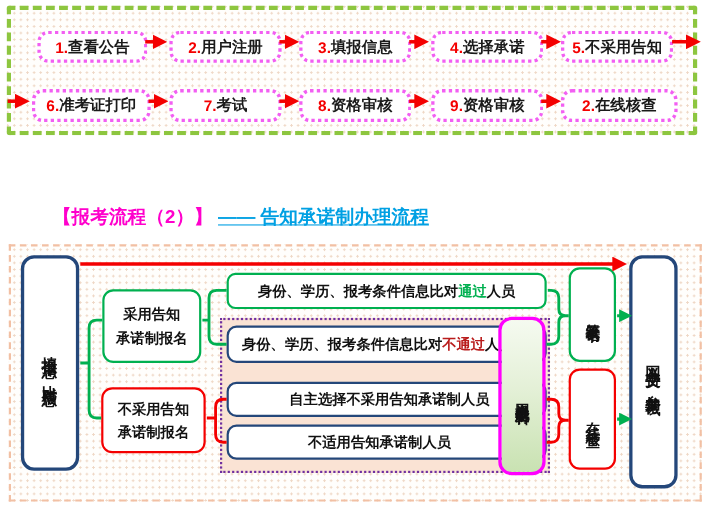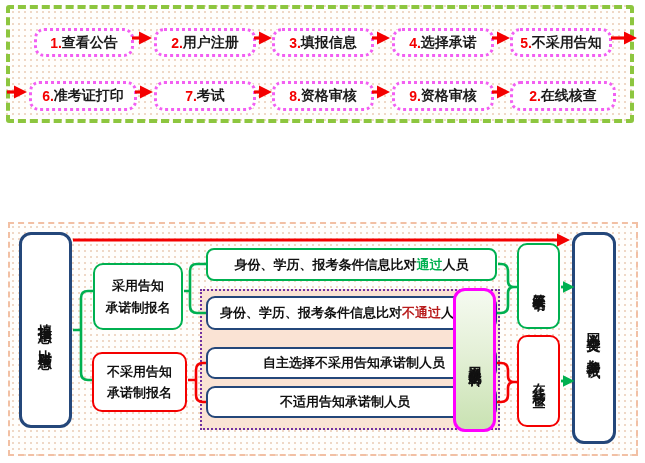--- a/index.html
+++ b/index.html
@@ -129,20 +129,24 @@
       <line x1="492" y1="38" x2="498" y2="38" marker-end="url(#aRed)"></line>
       <line x1="611" y1="38" x2="625" y2="38" marker-end="url(#aRed)"></line>
       <line x1="7" y1="92" x2="15" y2="92" marker-end="url(#aRed)"></line>
       <line x1="135" y1="92" x2="141" y2="92" marker-end="url(#aRed)"></line>
       <line x1="254" y1="92" x2="260" y2="92" marker-end="url(#aRed)"></line>
       <line x1="372" y1="92" x2="378" y2="92" marker-end="url(#aRed)"></line>
       <line x1="492" y1="92" x2="498" y2="92" marker-end="url(#aRed)"></line>
     </g>
   </svg>
 
+  <div class="title">
+    <span class="title-p1">【报考流程（2）】</span>
+    <span class="title-p2">—— 告知承诺制办理流程</span>
+  </div>
 
   <div class="bottom-container dotbg"></div>
 
   <div class="vbox navy z2" style="left:19px;top:232px;width:53px;height:196px;">填报信息 比对信息</div>
 
   <div class="hbox green2 z2" style="left:93px;top:263px;width:90px;height:67px;line-height:1.65;">
     <span><span>采用告知</span><br>
     <span>承诺制报名</span></span>
   </div>
 

